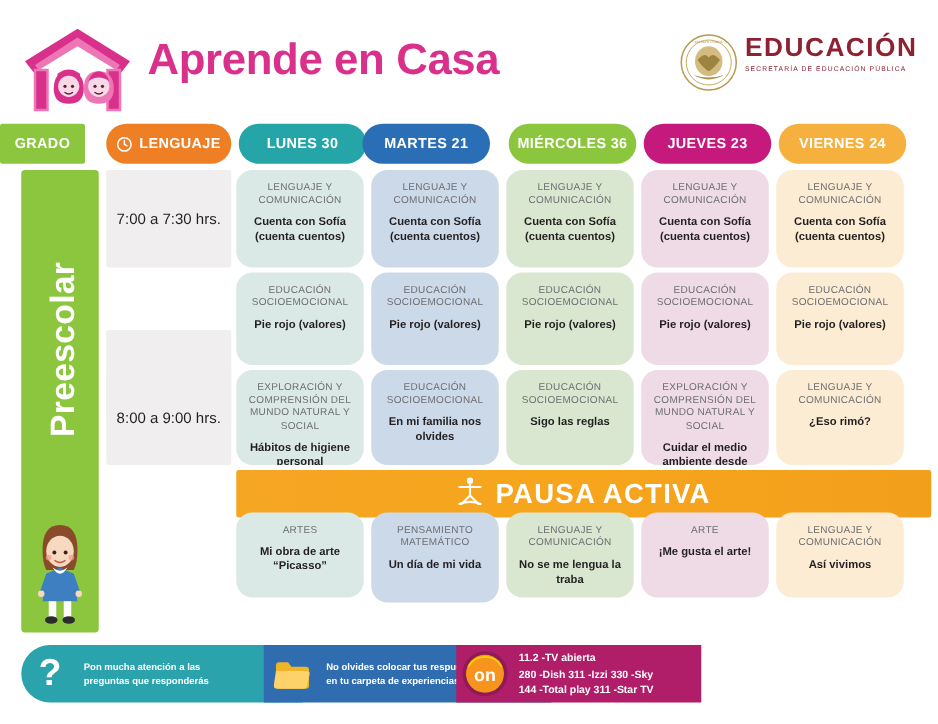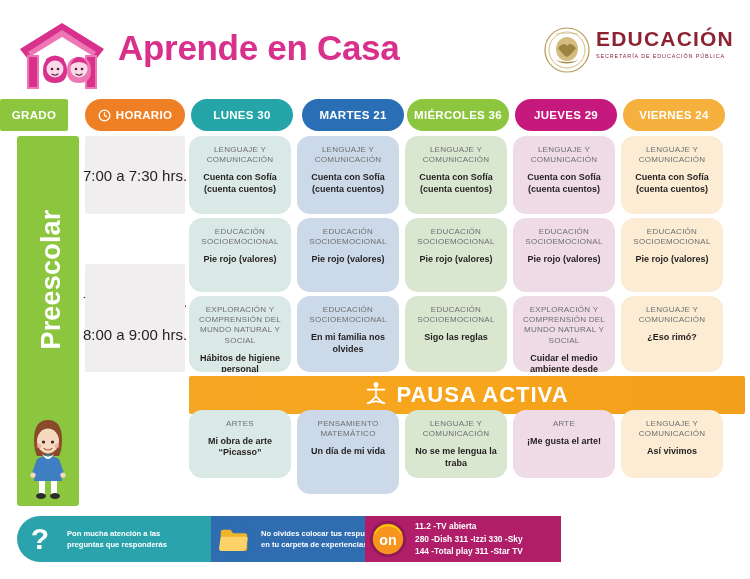--- a/index.html
+++ b/index.html
@@ -48,21 +48,21 @@
   }
   .girl{position:absolute;left:6px;bottom:4px;width:50px;height:92px;}
 
   
   .grid{position:absolute;left:85px;top:136px;width:660px;}
   .row{position:relative;width:660px;margin-bottom:4px;}
   .timecell{
     position:absolute;left:0;top:0;width:100px;
     background:#f0eeee;border-radius:2px;
     display:flex;align-items:center;justify-content:center;
-    font-size:15px;color:#231f20;font-weight:normal;white-space:nowrap;
+    font-size:12px;color:#231f20;font-weight:normal;white-space:nowrap;
   }
   .cell{
     position:absolute;top:0;width:102px;border-radius:13px;
     box-sizing:border-box;padding:9px 6px 8px 6px;
     text-align:center;overflow:hidden;
   }
   .subject{
     font-size:8px;color:#6d6e71;letter-spacing:0.25px;
     line-height:1.28;text-transform:uppercase;
   }
@@ -146,33 +146,33 @@
       <div class="pill square" style="left: 0px; width: 68px; background: rgb(140, 198, 62);">
         <span>GRADO</span>
       </div>
       <div class="pill" style="left: 85px; width: 100px; background: rgb(239, 127, 36);">
         <span class="clock">
           <svg viewBox="0 0 16 16" width="13" height="13">
             <circle cx="8" cy="8" r="6.6" fill="none" stroke="#ffffff" stroke-width="1.5"></circle>
             <path d="M8 4.3 L8 8 L10.6 9.4" stroke="#ffffff" stroke-width="1.5" fill="none" stroke-linecap="round"></path>
           </svg>
         </span>
-        <span>HORARIO</span>
+        <span>LENGUAJE</span>
       </div>
       <div class="pill" style="left: 191px; width: 102px; background: rgb(37, 165, 168);">
         <span>LUNES 30</span>
       </div>
-      <div class="pill" style="left: 302px; width: 102px; background: rgb(42, 111, 181);">
+      <div class="pill" style="left: 290px; width: 102px; background: rgb(42, 111, 181);">
         <span>MARTES 21</span>
       </div>
       <div class="pill" style="left: 407px; width: 102px; background: rgb(140, 198, 62);">
         <span>MIÉRCOLES 36</span>
       </div>
       <div class="pill" style="left: 515px; width: 102px; background: rgb(198, 25, 125);">
-        <span>JUEVES 29</span>
+        <span>JUEVES 23</span>
       </div>
       <div class="pill" style="left: 623px; width: 102px; background: rgb(245, 176, 62);">
         <span>VIERNES 24</span>
       </div>
     </div>
 
   <div class="grade-col">
     <div class="grade-label">Preescolar</div>
     <div class="girl">
       <svg viewBox="0 0 50 92" width="50" height="92">
@@ -278,21 +278,21 @@
               <path d="M3 26 q10-4 20 0" stroke="#ffffff" stroke-width="2" fill="none" stroke-linecap="round"></path>
             </svg></span>
           <span class="pausa-text">PAUSA ACTIVA</span>
         </div>
       </div>
       <div class="row" style="height: 68px;">
         <div class="cell" style="left: 104px; background: rgb(219, 233, 230); height: 68px;">
           <div class="subject">ARTES</div>
           <div class="topic">Mi obra de arte “Picasso”</div>
         </div>
-        <div class="cell" style="left: 212px; background: rgb(204, 217, 232); height: 84px;">
+        <div class="cell" style="left: 212px; background: rgb(204, 217, 232); height: 72px;">
           <div class="subject">PENSAMIENTO MATEMÁTICO</div>
           <div class="topic">Un día de mi vida</div>
         </div>
         <div class="cell" style="left: 320px; background: rgb(217, 231, 208); height: 68px;">
           <div class="subject">LENGUAJE Y COMUNICACIÓN</div>
           <div class="topic">No se me lengua la traba</div>
         </div>
         <div class="cell" style="left: 428px; background: rgb(238, 219, 230); height: 68px;">
           <div class="subject">ARTE</div>
           <div class="topic">¡Me gusta el arte!</div>

